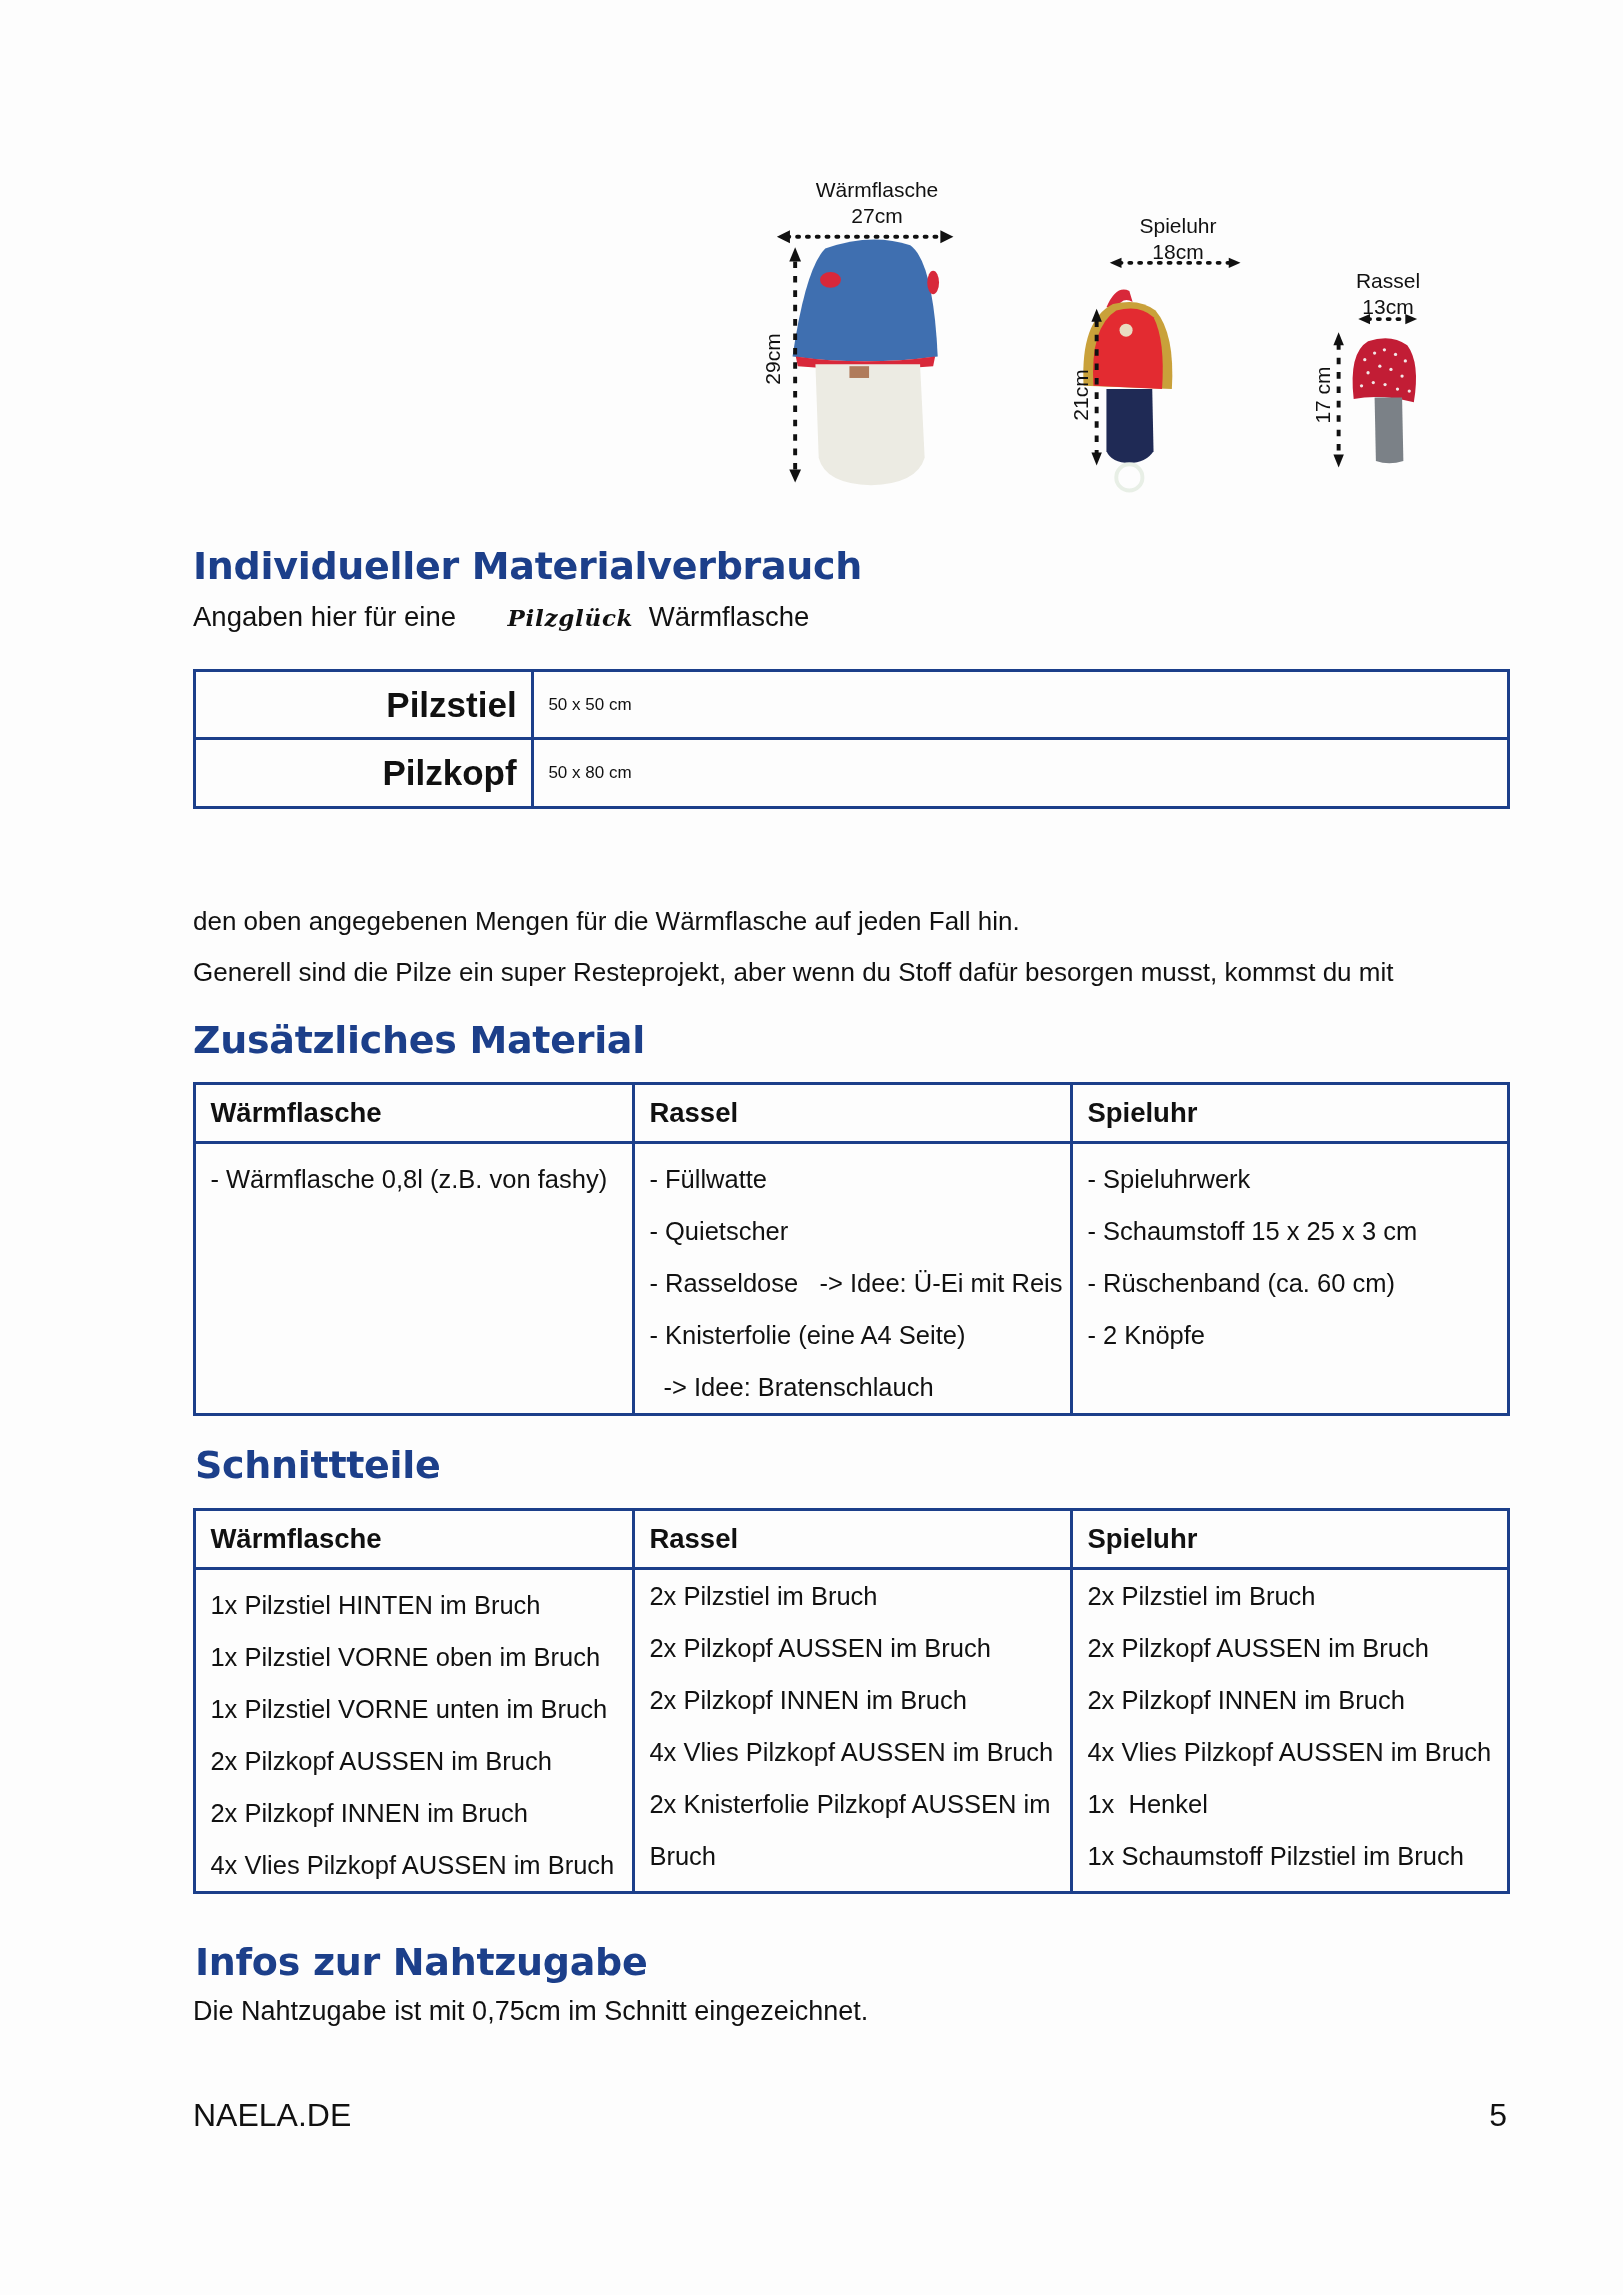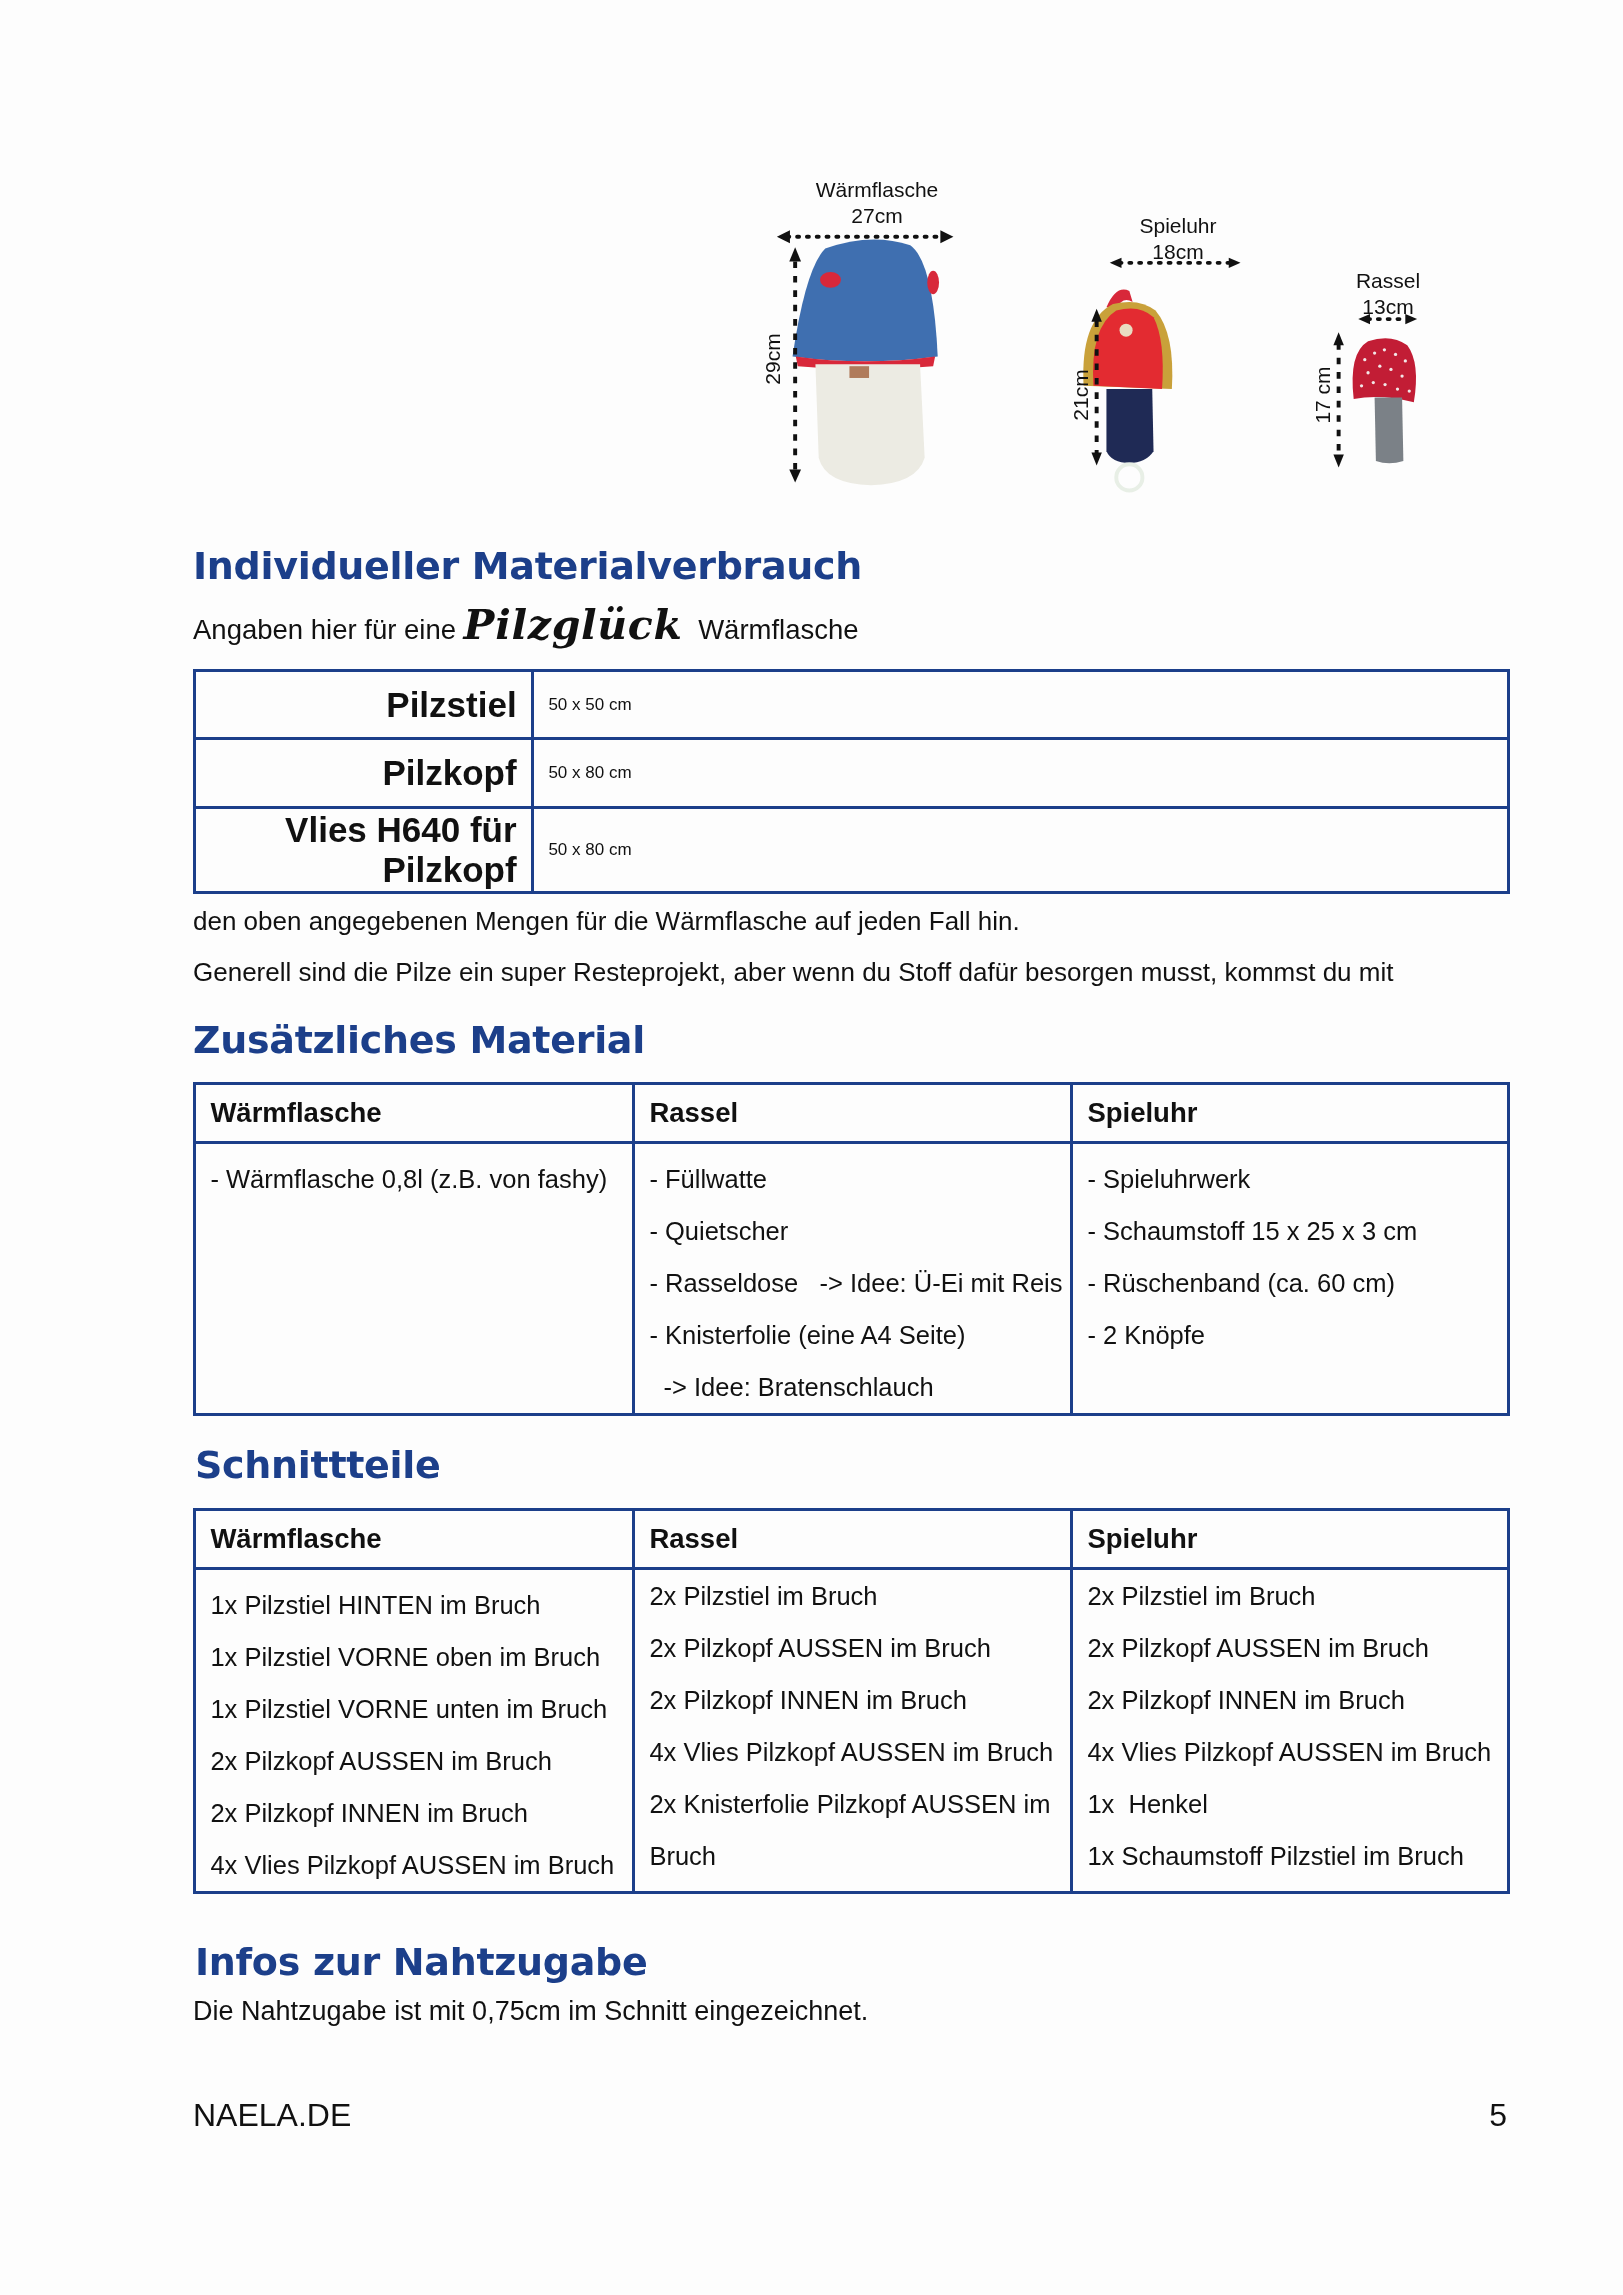--- a/index.html
+++ b/index.html
@@ -2,21 +2,21 @@
 <html style="font-size:10.5px"><head>
 <meta charset="utf-8">
 <style>
   html, body { margin:0; padding:0; }
   body { width:1623px; height:2295px; background:#fdfdfd; position:relative; overflow:hidden;
          font-family:"DejaVu Sans", "Liberation Sans", sans-serif; color:#111; }
   .abs { position:absolute; }
   .h { color:#1c3f8a; font-weight:bold; font-size:38px; letter-spacing:-0.3px; font-family:"DejaVu Sans", sans-serif; }
   .body-text { font-size:26px; font-family:"Liberation Sans", sans-serif; }
   .sub { font-size:27.5px; font-family:"Liberation Sans", sans-serif; }
-  .brand { font-family:"DejaVu Serif", serif; font-style:italic; font-weight:bold; font-size:41px; letter-spacing:0.7px; }
+  .brand { font-family:"DejaVu Serif", serif; font-style:italic; font-weight:bold; font-size:23px; letter-spacing:0.7px;margin-left:44px; }
   table { border-collapse:collapse; position:absolute; left:193px; width:1317px; table-layout:fixed; }
   td, th { border:3.9px solid #1c3f8a; vertical-align:top; font-family:"Liberation Sans", sans-serif; }
   .t1 td { font-size:17px; vertical-align:middle; }
   .t1 .lab { text-align:right; font-weight:bold; padding-right:14.4px; font-size:35px; }
   .t1 .val { padding-left:14.4px; }
   .t3col th { text-align:left; font-weight:bold; font-size:27.5px; height:56px; padding:0 14.4px; vertical-align:middle; }
   .t3col td { padding:9.2px 14.4px 0 14.4px; }
   .t3col .item { font-size:25.5px; line-height:52px; white-space:nowrap; }
   .footer { font-size:32px; font-family:"Liberation Sans", sans-serif; }
   .photo-label { font-size:21px; font-family:"Liberation Sans", sans-serif; text-align:center; line-height:26px; }
@@ -136,24 +136,20 @@
     </colgroup>
   <tbody>
       <tr style="height:68px">
     <td class="lab">Pilzstiel</td>
     <td class="val">50 x 50 cm</td>
   </tr>
   <tr style="height:69px">
     <td class="lab">Pilzkopf</td>
     <td class="val">50 x 80 cm</td>
   </tr>
-  <tr style="height:73px">
-    <td class="lab">Vlies H640 für Pilzkopf</td>
-    <td class="val">50 x 80 cm</td>
-  </tr>
 </tbody>
   </table>
 
 <div class="abs body-text" style="left:193px;top:896px;width:1322px;line-height:51px;">
   <div>den oben angegebenen Mengen für die Wärmflasche auf jeden Fall hin.</div>
   <div>Generell sind die Pilze ein super Resteprojekt, aber wenn du Stoff dafür besorgen musst, kommst du mit</div>
 </div>
 
 <div class="abs h" style="left:193px;top:1018px;">Zusätzliches Material</div>
 

